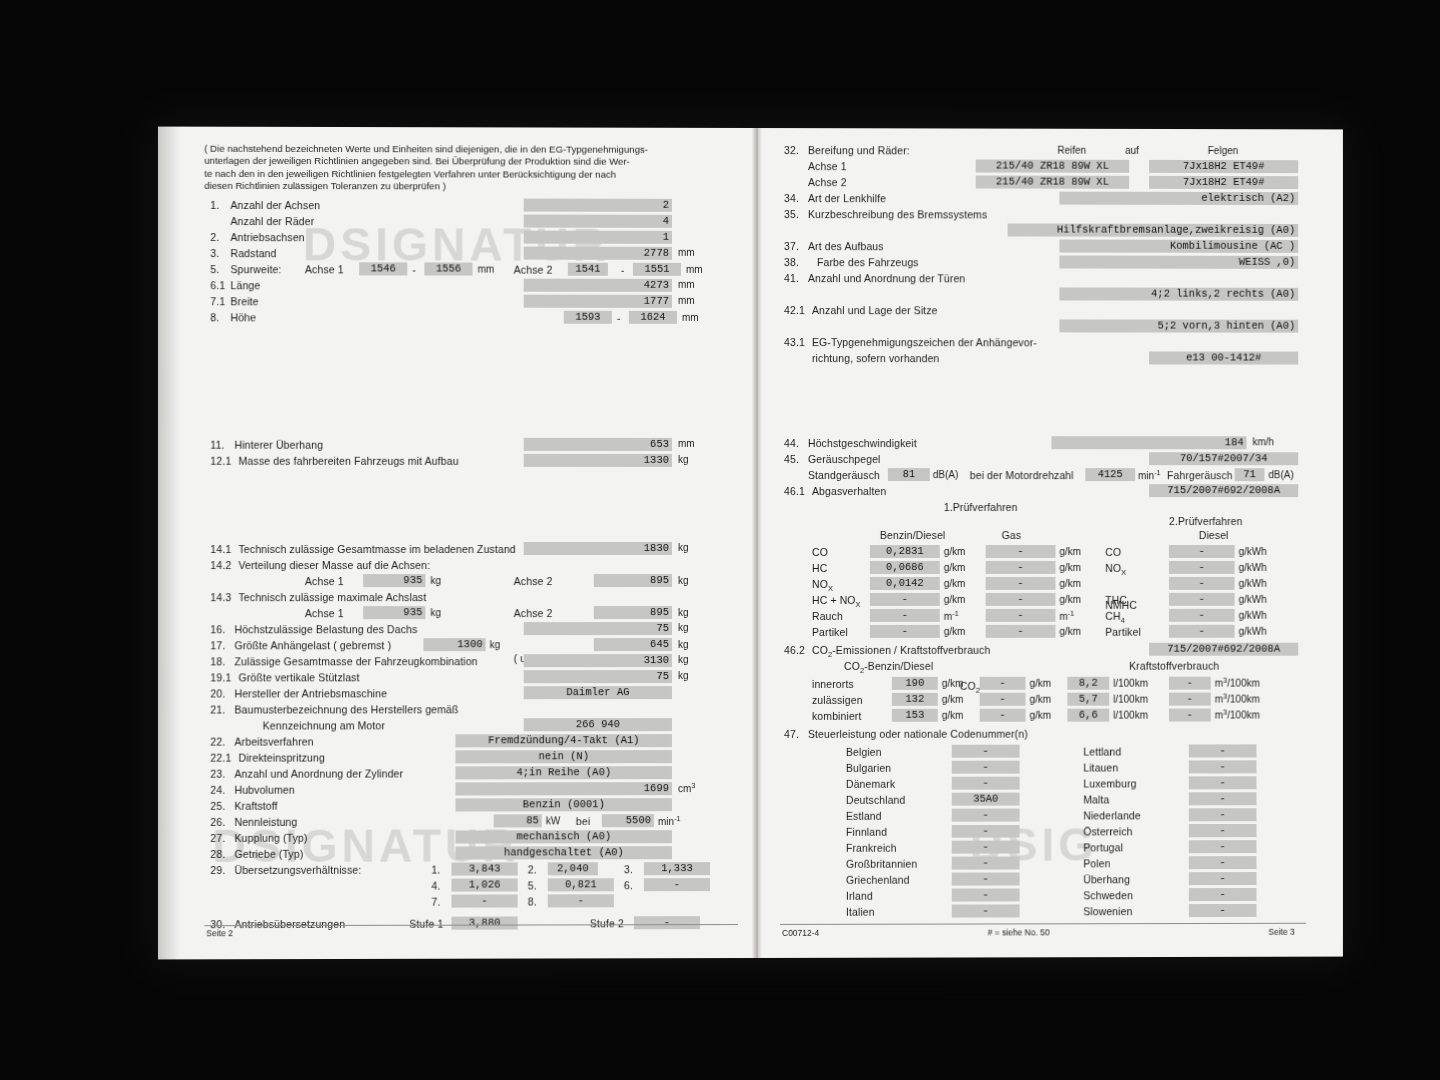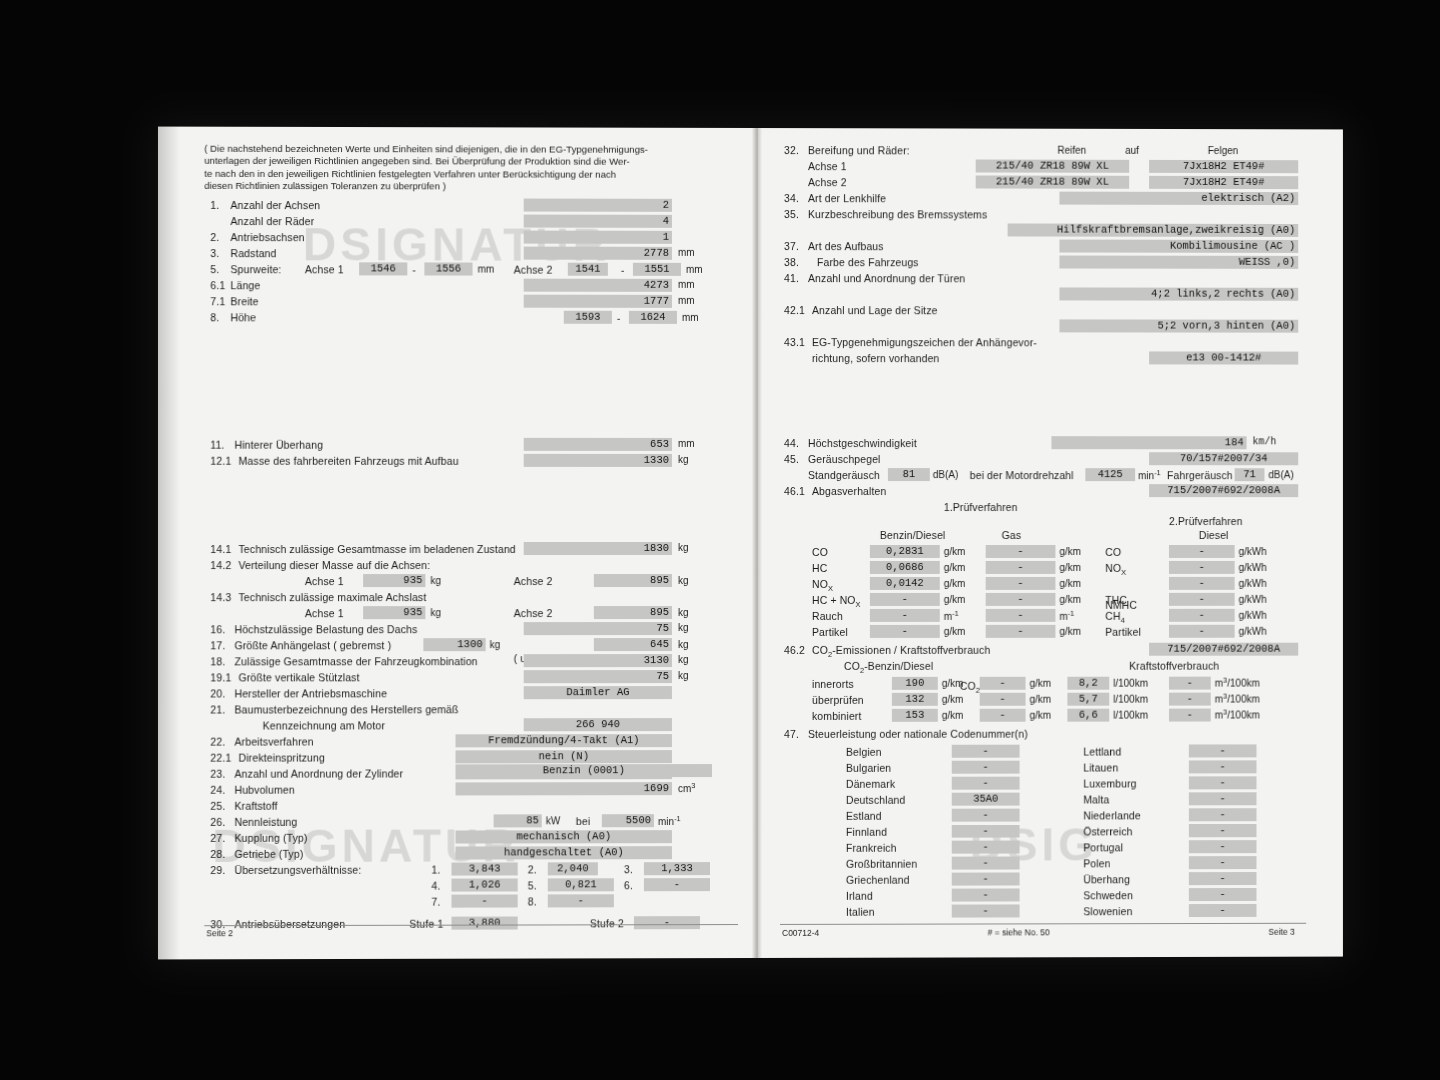--- a/index.html
+++ b/index.html
@@ -187,21 +187,21 @@
       <div class="txt" style="left:52px;top:639px;">Anzahl und Anordnung der Zylinder</div>
       <div class="fld c" style="left:272px;top:638px;width:216px;">4;in Reihe  (A0)</div>
 
       <div class="txt" style="left:28px;top:655px;">24.</div>
       <div class="txt" style="left:52px;top:655px;">Hubvolumen</div>
       <div class="fld" style="left:272px;top:654px;width:216px;">1699</div>
       <div class="unit" style="left:494px;top:653px;">cm<span class="sup">3</span></div>
 
       <div class="txt" style="left:28px;top:671px;">25.</div>
       <div class="txt" style="left:52px;top:671px;">Kraftstoff</div>
-      <div class="fld c" style="left:272px;top:636px;width:256px;">Benzin  (0001)</div>
+      <div class="fld c" style="left:272px;top:670px;width:216px;">Benzin  (0001)</div>
 
       <div class="txt" style="left:28px;top:687px;">26.</div>
       <div class="txt" style="left:52px;top:687px;">Nennleistung</div>
       <div class="fld" style="left:310px;top:686px;width:48px;">85</div>
       <div class="unit" style="left:362px;top:687px;">kW</div>
       <div class="txt" style="left:392px;top:687px;">bei</div>
       <div class="fld" style="left:418px;top:686px;width:52px;">5500</div>
       <div class="unit" style="left:474px;top:686px;">min<span class="sup">-1</span></div>
 
       <div class="txt" style="left:28px;top:703px;">27.</div>
@@ -288,21 +288,21 @@
       <div class="fld" style="left:290px;top:191px;width:240px;">5;2 vorn,3 hinten  (A0)</div>
 
       <div class="txt" style="left:14px;top:208px;">43.1</div>
       <div class="txt" style="left:42px;top:208px;">EG-Typgenehmigungszeichen der Anhängevor-</div>
       <div class="txt" style="left:42px;top:224px;">richtung, sofern vorhanden</div>
       <div class="fld c" style="left:380px;top:223px;width:150px;">e13 00-1412#</div>
 
       <div class="txt" style="left:14px;top:309px;">44.</div>
       <div class="txt" style="left:38px;top:309px;">Höchstgeschwindigkeit</div>
       <div class="fld" style="left:282px;top:308px;width:196px;">184</div>
-      <div class="unit" style="left:484px;top:308px;font-family:Liberation Mono, monospace;">km/h</div>
+      <div class="unit" style="left:484px;top:308px;">km/h</div>
 
       <div class="txt" style="left:14px;top:325px;">45.</div>
       <div class="txt" style="left:38px;top:325px;">Geräuschpegel</div>
       <div class="fld c" style="left:380px;top:324px;width:150px;">70/157#2007/34</div>
 
       <div class="txt" style="left:38px;top:341px;">Standgeräusch</div>
       <div class="fld c" style="left:118px;top:340px;width:42px;">81</div>
       <div class="unit" style="left:163px;top:341px;">dB(A)</div>
       <div class="txt" style="left:200px;top:341px;">bei der Motordrehzahl</div>
       <div class="fld c" style="left:316px;top:340px;width:50px;">4125</div>
@@ -387,21 +387,21 @@
       <div class="txt" style="left:42px;top:550px;">innerorts</div>
       <div class="fld c" style="left:122px;top:549px;width:46px;">190</div>
       <div class="unit" style="left:172px;top:550px;">g/km</div>
       <div class="fld c" style="left:210px;top:549px;width:46px;">-</div>
       <div class="unit" style="left:260px;top:550px;">g/km</div>
       <div class="fld c" style="left:298px;top:549px;width:42px;">8,2</div>
       <div class="unit" style="left:344px;top:550px;">l/100km</div>
       <div class="fld c" style="left:400px;top:549px;width:42px;">-</div>
       <div class="unit" style="left:446px;top:548px;">m<span class="sup">3</span>/100km</div>
 
-      <div class="txt" style="left:42px;top:566px;">überprüfen</div>
+      <div class="txt" style="left:42px;top:566px;">zulässigen</div>
       <div class="fld c" style="left:122px;top:565px;width:46px;">132</div>
       <div class="unit" style="left:172px;top:566px;">g/km</div>
       <div class="fld c" style="left:210px;top:565px;width:46px;">-</div>
       <div class="unit" style="left:260px;top:566px;">g/km</div>
       <div class="fld c" style="left:298px;top:565px;width:42px;">5,7</div>
       <div class="unit" style="left:344px;top:566px;">l/100km</div>
       <div class="fld c" style="left:400px;top:565px;width:42px;">-</div>
       <div class="unit" style="left:446px;top:564px;">m<span class="sup">3</span>/100km</div>
 
       <div class="txt" style="left:42px;top:582px;">kombiniert</div>

